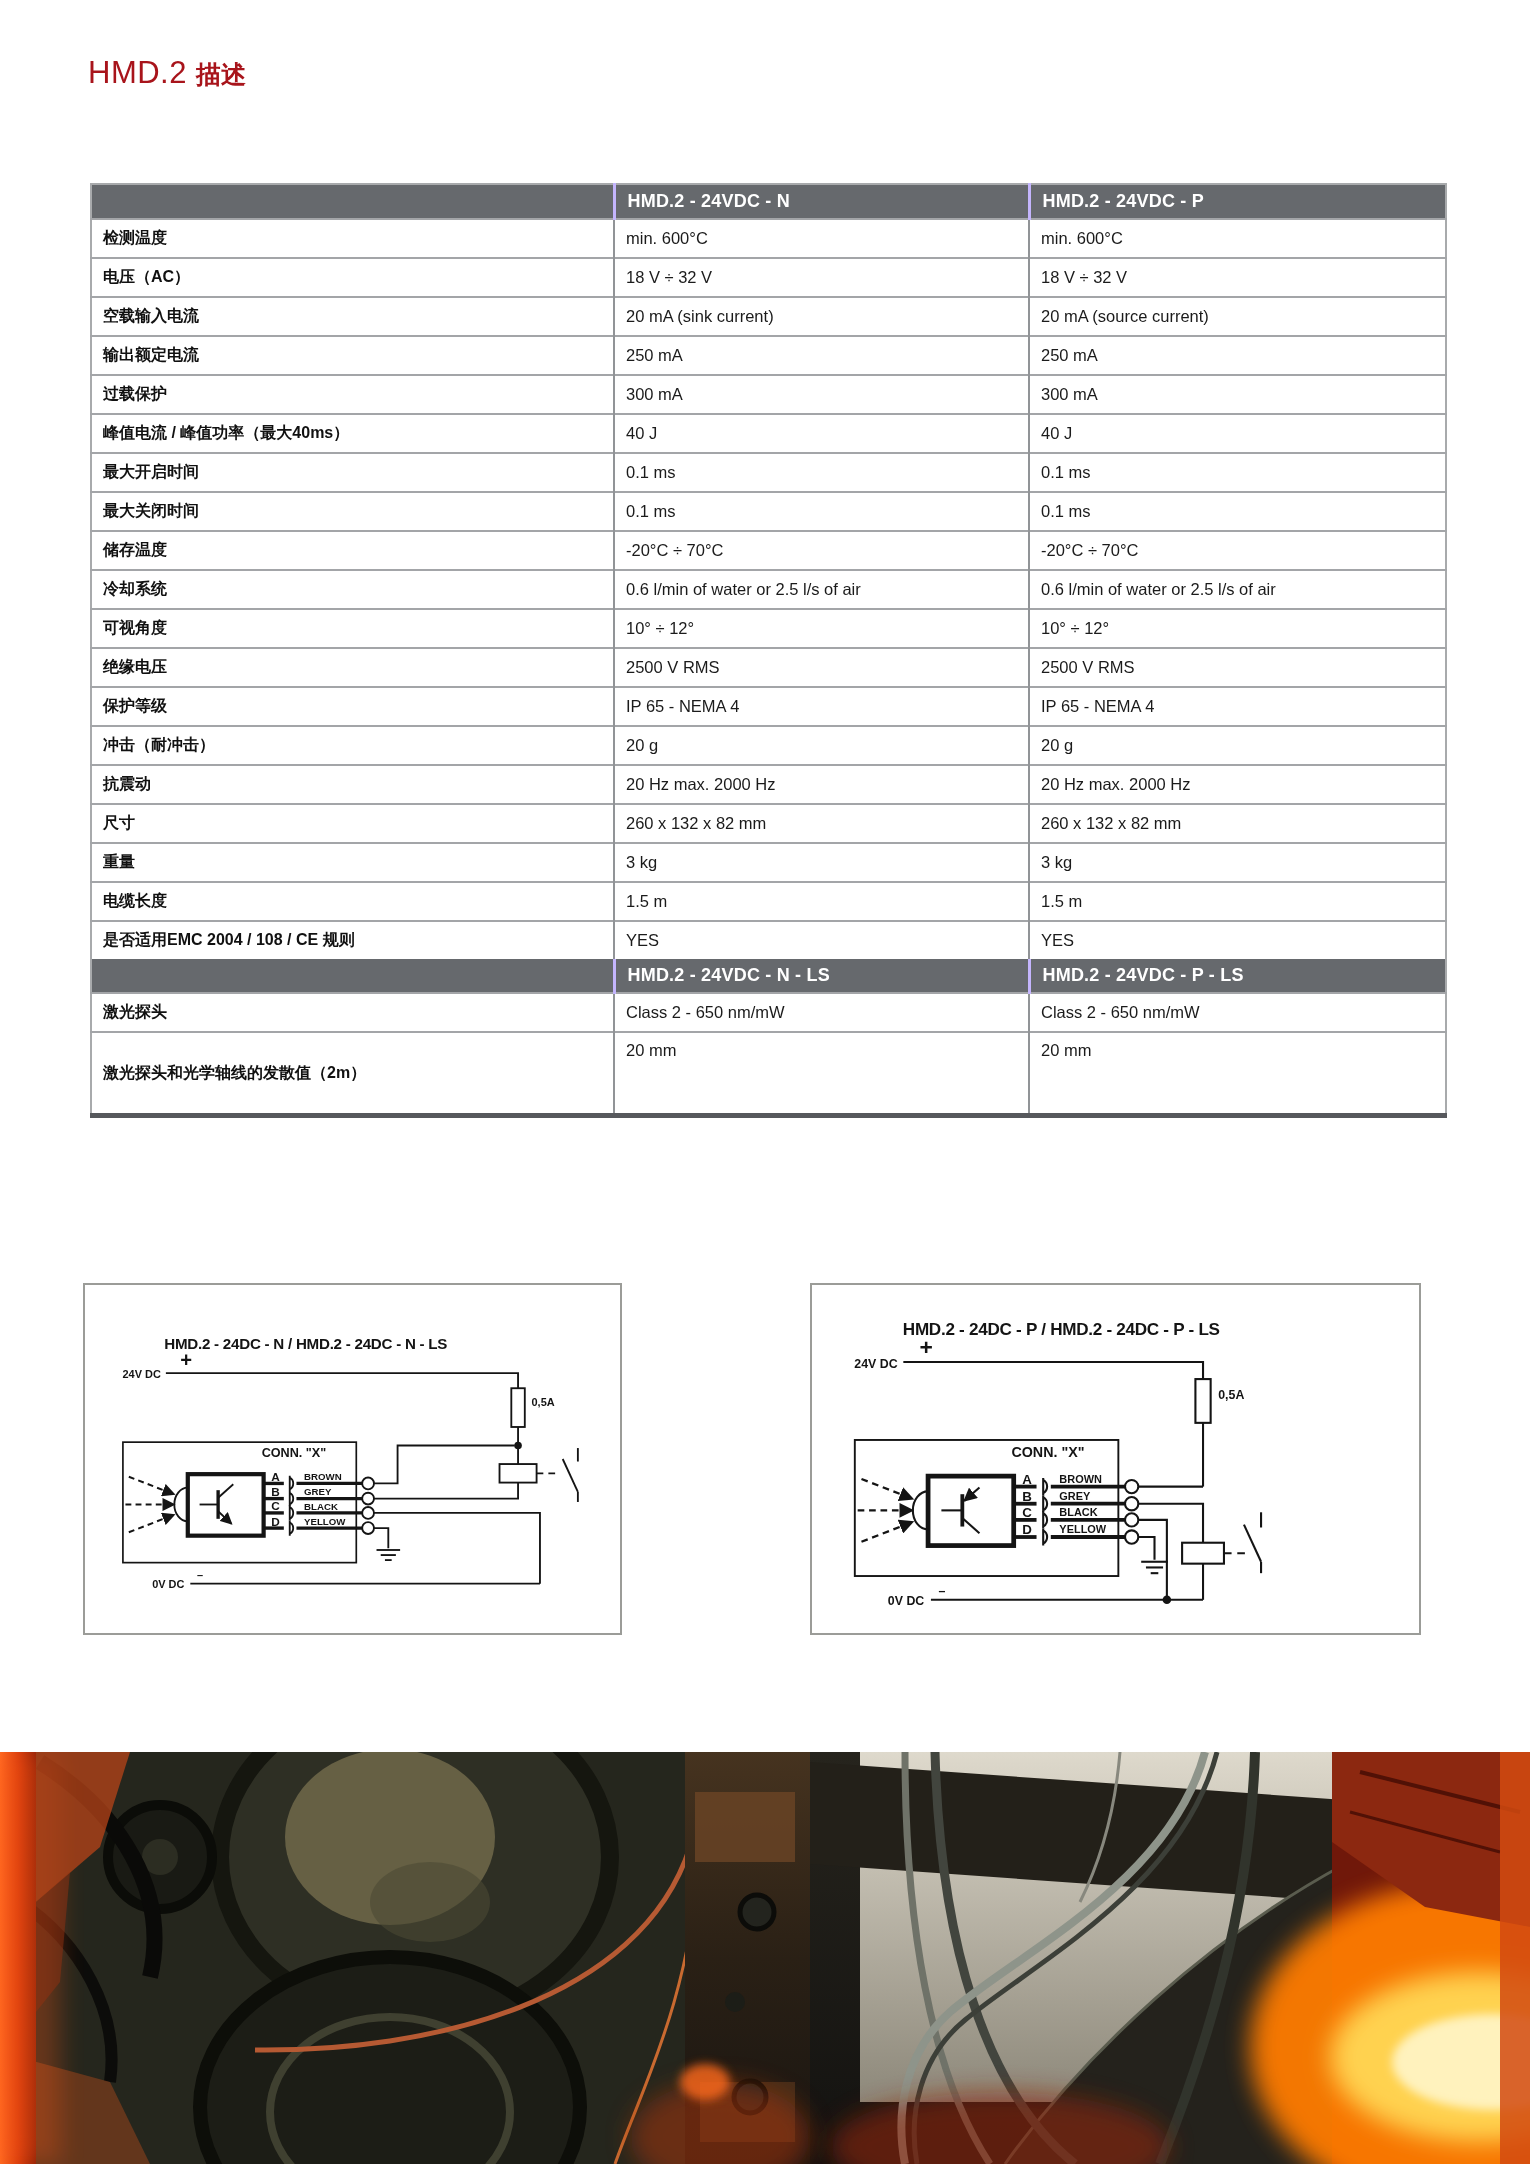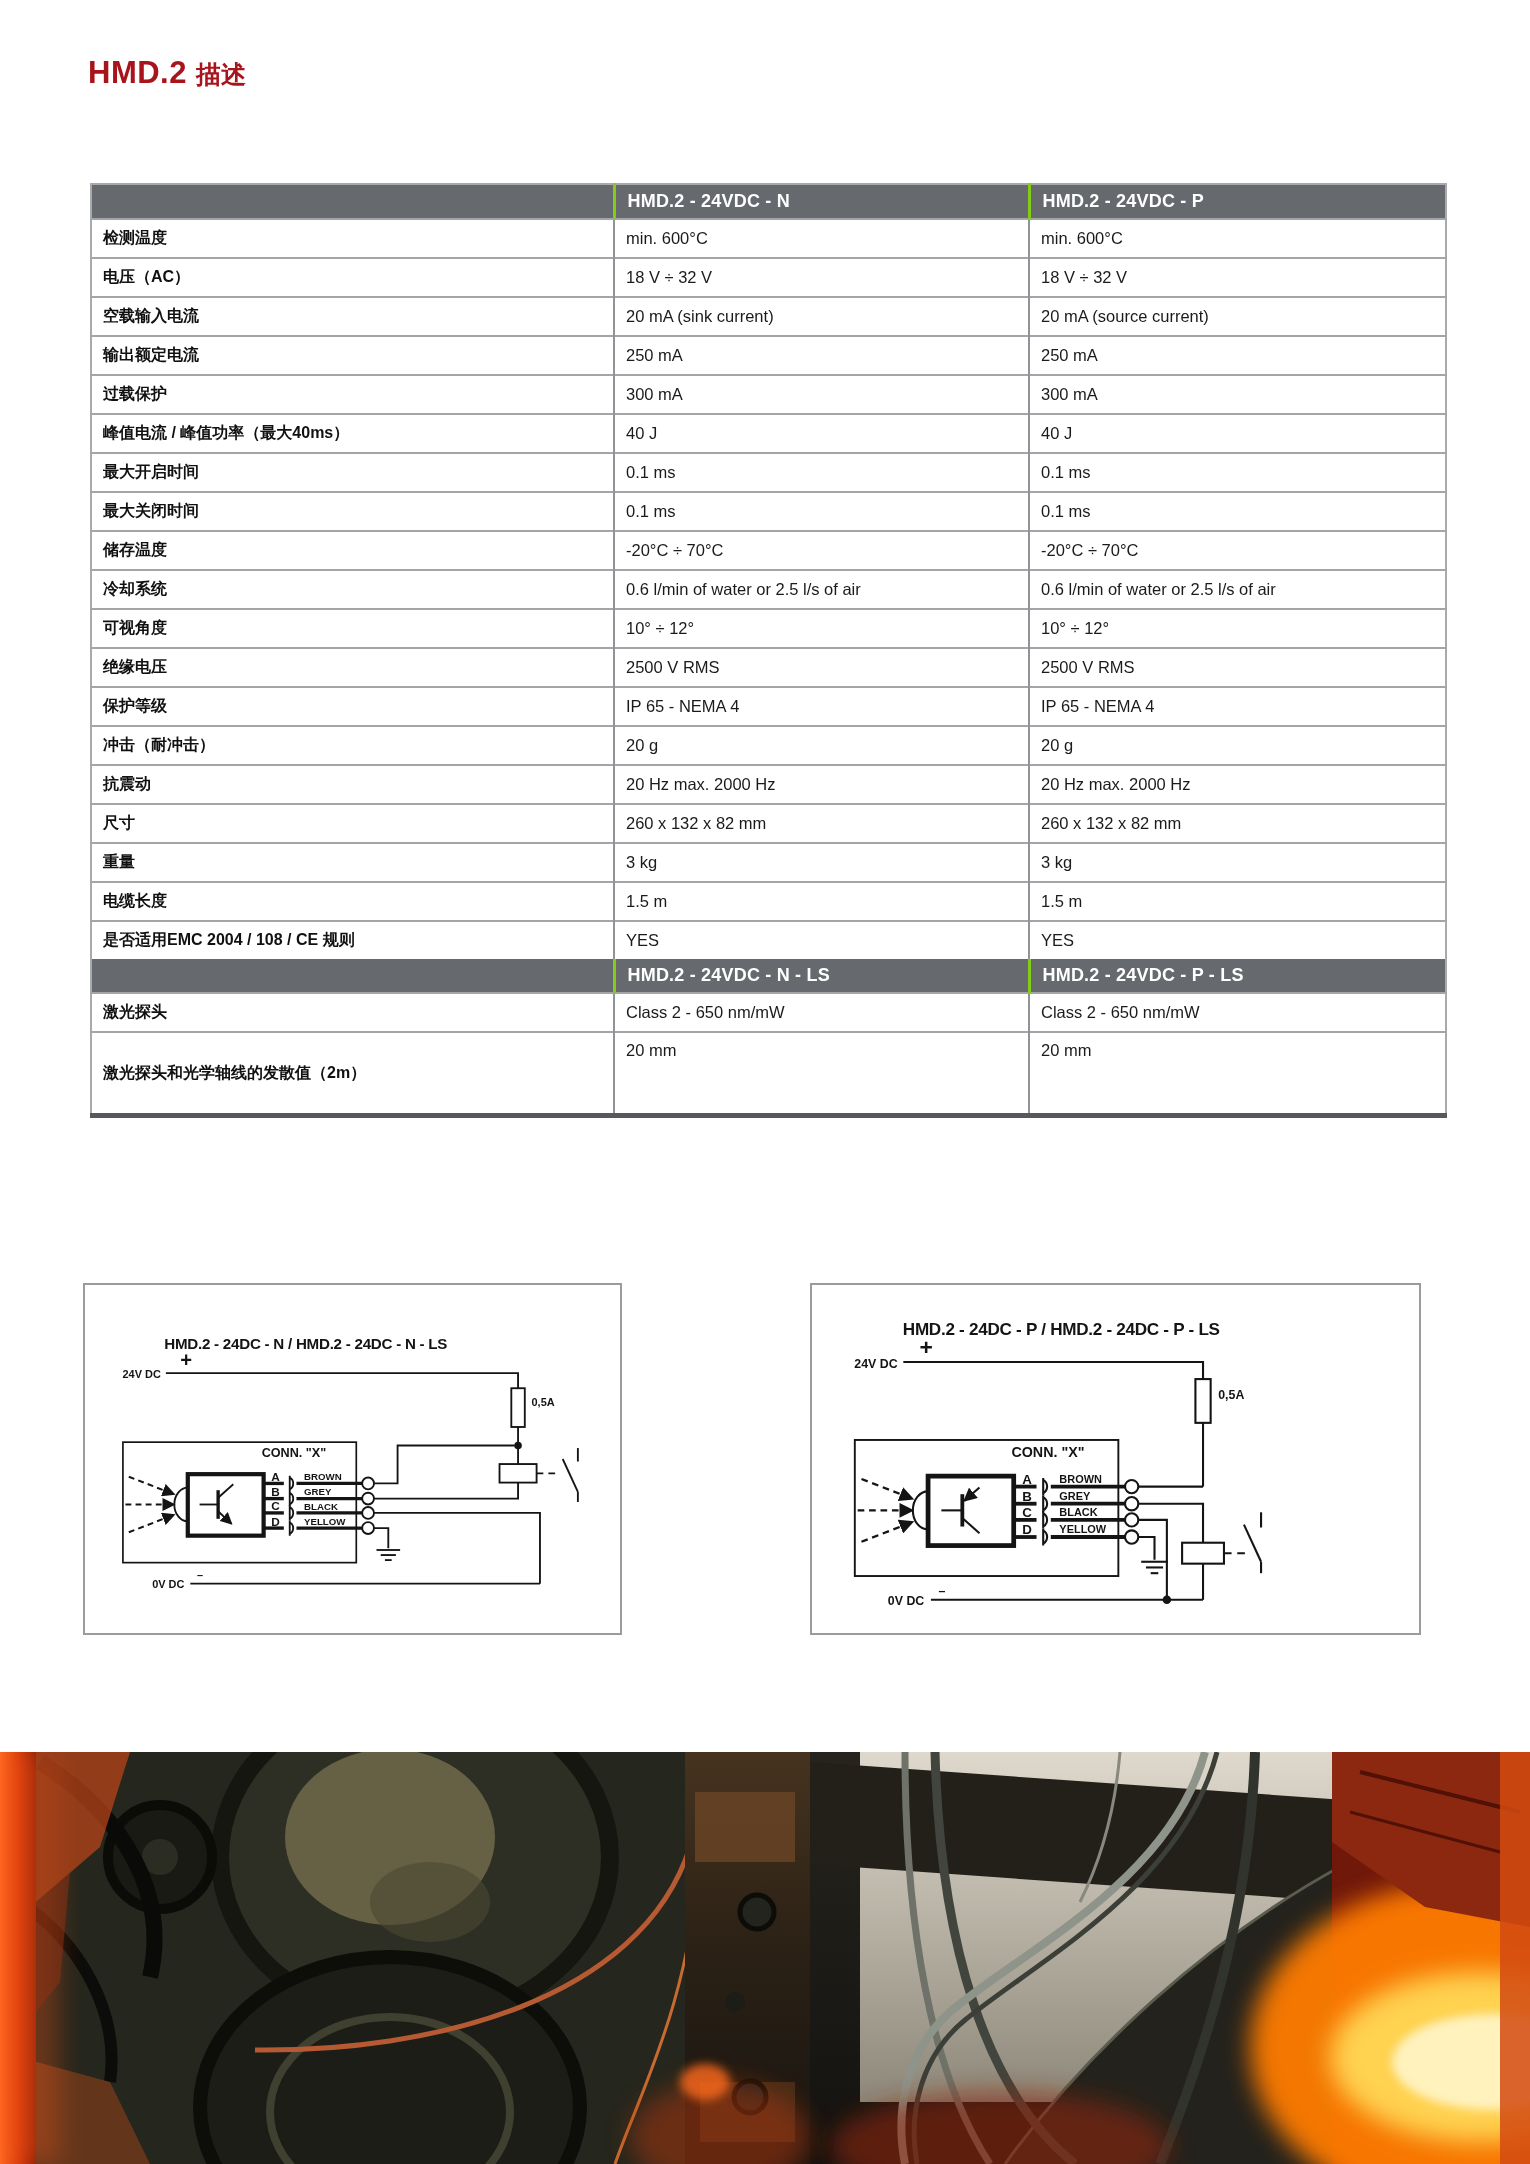--- a/index.html
+++ b/index.html
@@ -1,28 +1,28 @@
 <!DOCTYPE html>
 <html><head>
 <meta charset="utf-8">
 <style>
   html,body{margin:0;padding:0;background:#e8e8e8;}
   .page{position:relative;width:1530px;height:2164px;background:#ffffff;overflow:hidden;
         font-family:"Liberation Sans","DejaVu Sans",sans-serif;}
 
   
   .title{position:absolute;left:88px;top:54px;margin:0;color:#a8141b;white-space:nowrap;}
-  .t-model{font-size:31px;font-weight:bold;letter-spacing:.5px;}
+  .t-model{font-size:31px;font-weight:normal;letter-spacing:.5px;}
   .t-sub{font-size:25px;font-weight:bold;margin-left:9px;}
 
   
   table.spec{position:absolute;left:90px;top:183px;width:1355px;border-collapse:collapse;
              table-layout:fixed;border:2px solid #a8aaac;border-bottom:5px solid #56585c;}
   table.spec th{background:#66696d;color:#fff;font-size:18px;font-weight:bold;text-align:left;
-                padding:0 6px 0 12px;height:33px;border-left:3px solid #84cc16;letter-spacing:.2px;}
+                padding:0 6px 0 12px;height:33px;border-left:3px solid #c4b5fd;letter-spacing:.2px;}
   table.spec th.lbl{border-left:none;}
   table.spec td{height:37px;font-size:16.5px;color:#1b1b1b;padding:0 8px 0 11px;background:#fff;
                 border-left:2px solid #919497;border-top:2px solid #a3a5a8;vertical-align:middle;}
   table.spec td.lbl{font-weight:bold;font-size:16px;border-left:none;color:#111;}
   #rows2 tr:last-child td{height:72px;}
   #rows2 tr:last-child td.val{vertical-align:top;padding-top:8px;}
 
   
   .diag{position:absolute;top:1283px;height:352px;border:2px solid #9b9c98;background:#fff;box-sizing:border-box;}
   #diagL{left:83px;width:539px;}

